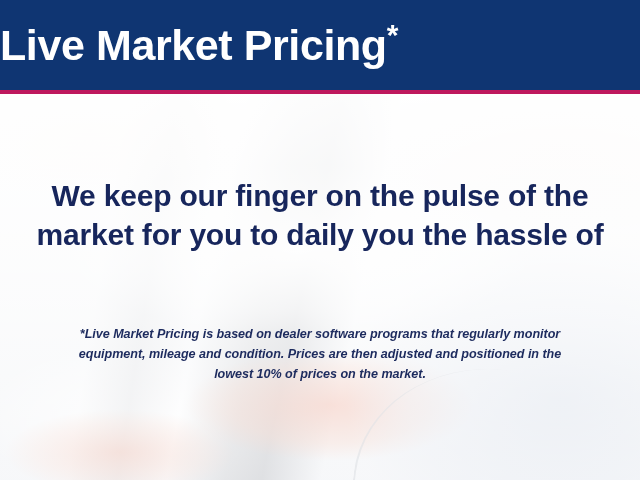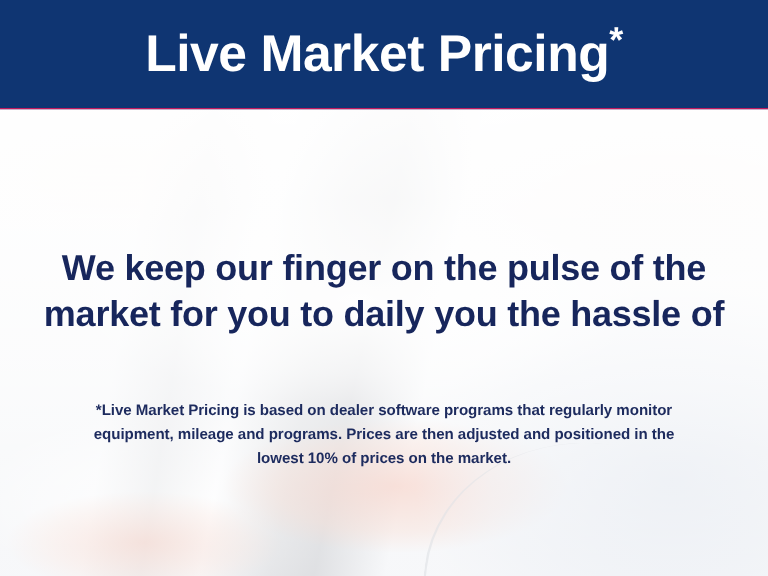--- a/index.html
+++ b/index.html
@@ -91,22 +91,22 @@
   
   .header-banner {
     position: absolute;
     top: 0;
     left: 0;
     right: 0;
     height: 90px;
     background: #0f3572;
     display: flex;
     align-items: center;
-    justify-content: center;
-    border-bottom: 1px solid #be185d;
+    justify-content: flex-start;
+    border-bottom: 4px solid #be185d;
   }
   .header-title {
     color: #ffffff;
     font-size: 43px;
     font-weight: bold;
     letter-spacing: -0.4px;
     line-height: 1;
     white-space: nowrap;
   }
   .header-title .asterisk {
@@ -115,50 +115,50 @@
     line-height: 0;
   }
 
   
   .content {
     position: absolute;
     top: 92px;
     left: 0;
     right: 0;
     bottom: 0;
-    margin-top: 28px;
   }
 
   .headline {
     position: absolute;
     top: 84px;
     left: 26px;
     right: 26px;
     text-align: center;
     color: #17265c;
     font-size: 30px;
     font-weight: bold;
     line-height: 39px;
     letter-spacing: -0.2px;
   }
   .headline .headline-line {
     display: block;
   }
 
   .disclaimer {
     position: absolute;
-    top: 212px;
+    top: 232px;
     left: 30px;
     right: 30px;
     text-align: center;
     color: #1d2b5e;
     font-size: 12.6px;
     font-weight: bold;
     line-height: 20px;
     letter-spacing: -0.05px;
+    font-style: italic;
   }
   .disclaimer .disclaimer-line {
     display: block;
   }
 </style>
 </head>
 <body>
 
 <div class="promo-card">
 
@@ -175,18 +175,18 @@
 
   <div class="content">
 
     <div class="headline">
       <span class="headline-line">We keep our finger on the pulse of the</span>
       <span class="headline-line">market for you to daily you the hassle of</span>
     </div>
 
     <div class="disclaimer">
       <span class="disclaimer-line">*Live Market Pricing is based on dealer software programs that regularly monitor</span>
-      <span class="disclaimer-line">equipment, mileage and programs. Prices are then adjusted and positioned in the</span>
+      <span class="disclaimer-line">equipment, mileage and condition. Prices are then adjusted and positioned in the</span>
       <span class="disclaimer-line">lowest 10% of prices on the market.</span>
     </div>
 
   </div>
 </div>
 
 </body></html>

